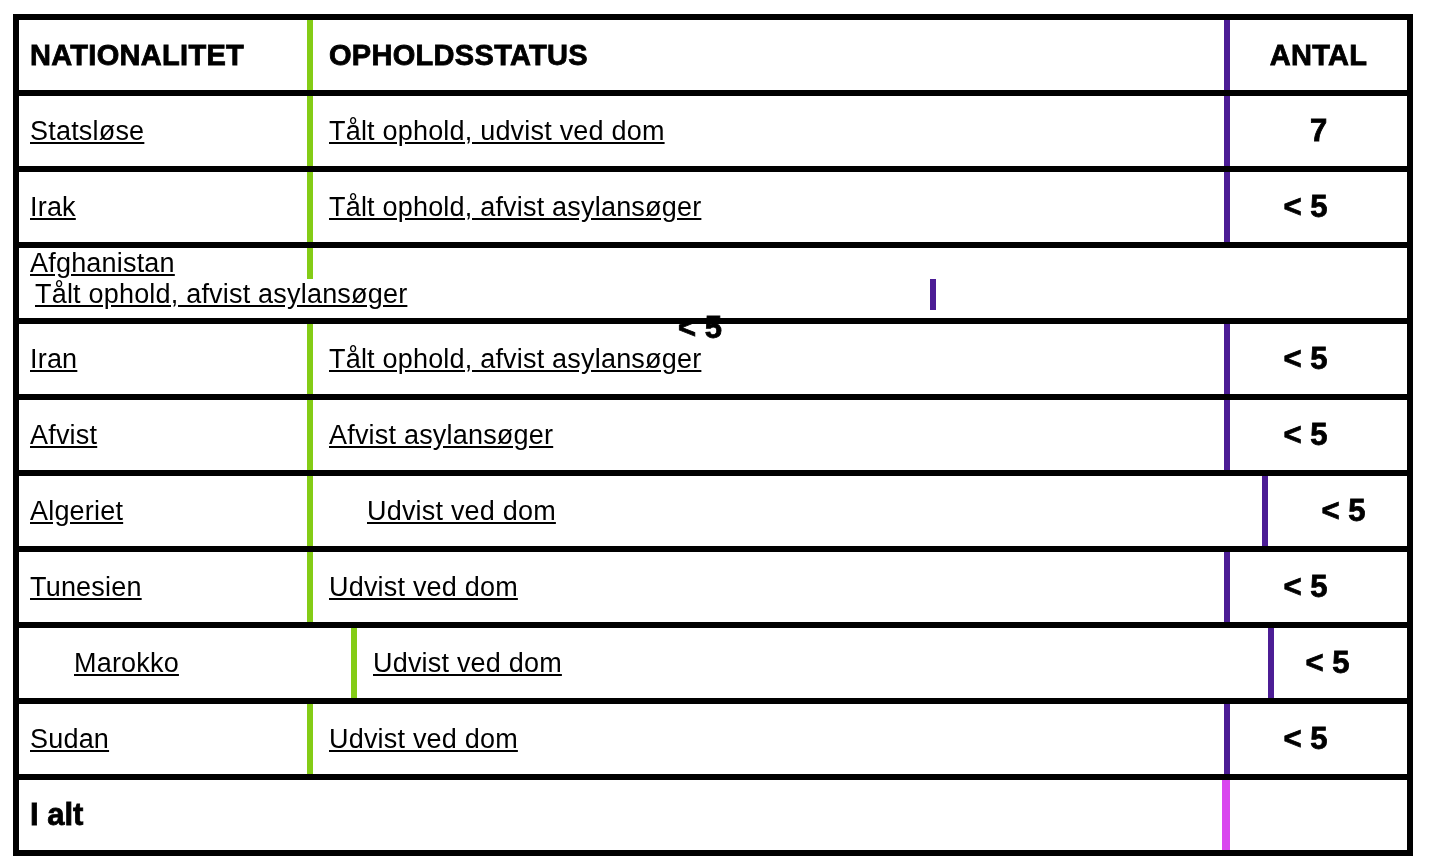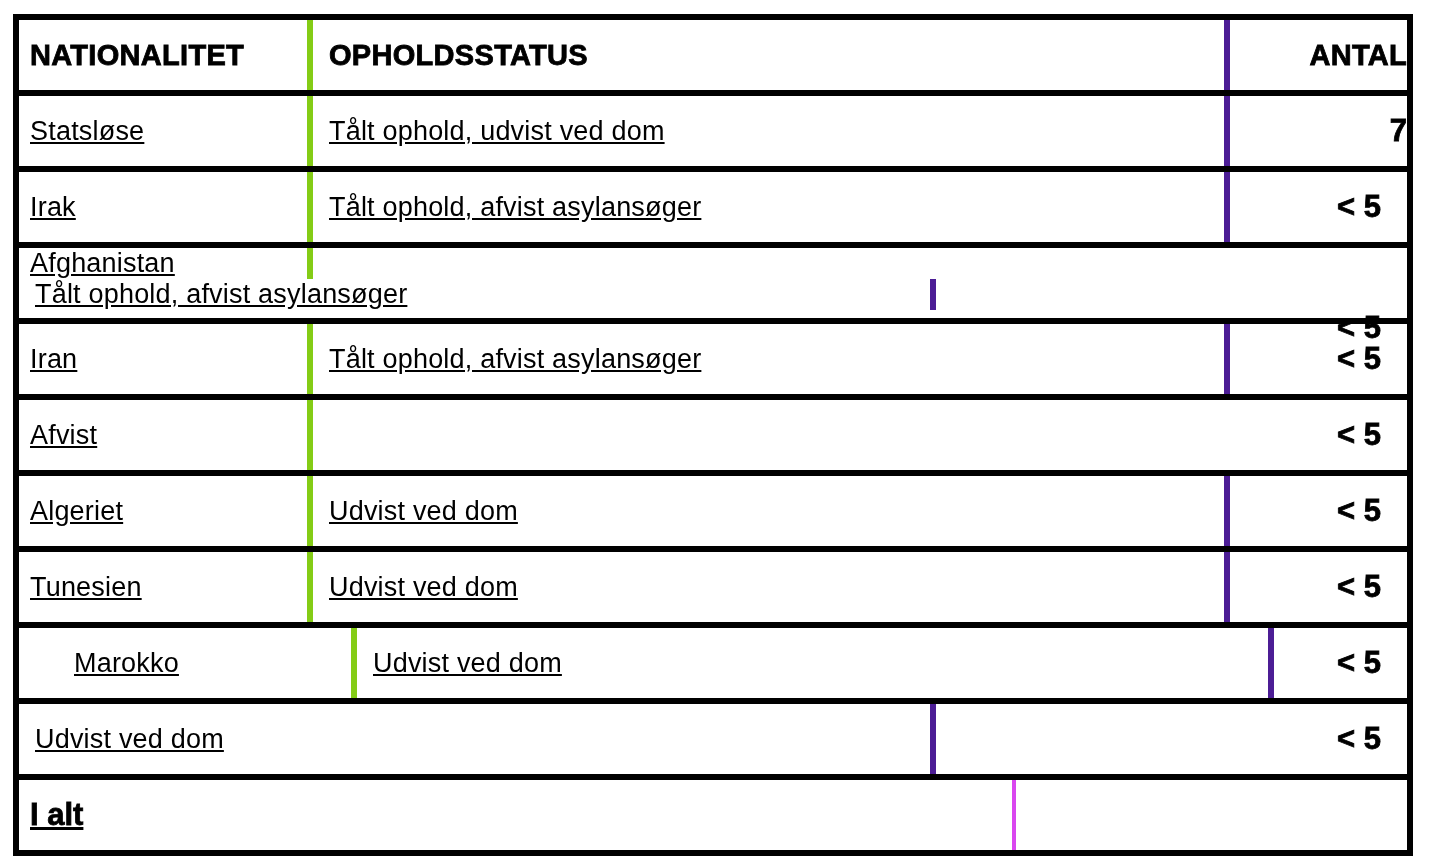--- a/index.html
+++ b/index.html
@@ -7,22 +7,22 @@
          font-family: "Liberation Sans", "DejaVu Sans", sans-serif; color: #000; }
   .table {
     position: absolute; left: 13px; top: 14px; width: 1400px; height: 842px;
     box-sizing: border-box; border: 6px solid #000; background: #fff;
   }
   .row { position: absolute; left: 0; right: 0; display: flex; box-sizing: border-box; }
   .row.bordered { border-bottom: 6px solid #000; }
   .cell { position: relative; box-sizing: border-box; display: flex; align-items: center; height: 100%; }
   .c1 { width: 294px; border-right: 6px solid #84cc16; padding-left: 11px; }
   .c2 { width: 917px; border-right: 6px solid #4c1d95; padding-left: 16px; }
-  .c3 { flex: 1; justify-content: flex-end; }
-  .c12 { width: 997px; border-right: 4px solid #d946ef; padding-left: 11px; text-decoration: underline; }
+  .c3 { flex: 1; justify-content: center; }
+  .c12 { width: 1211px; border-right: 8px solid #d946ef; padding-left: 11px; }
   .hdr { font-weight: 900; font-size: 29px; letter-spacing: 0.3px; -webkit-text-stroke: 0.8px #000; }
   .body-txt { font-size: 27px; letter-spacing: 0.2px; text-decoration: underline; }
   .num { font-weight: 900; font-size: 31px; -webkit-text-stroke: 0.8px #000; }
   .num.lt { margin-right: 26px; }
   .total-lbl { font-weight: 900; font-size: 31px; -webkit-text-stroke: 0.8px #000; }
 </style>
 </head>
 <body>
 
 <div class="table">
@@ -84,26 +84,29 @@
       </div>
     <div class="cell c3">
         <span class="num lt">&lt; 5</span>
       </div>
   </div>
 
   <div class="row bordered" style="top:380px; height:76px;">
     <div class="cell c1">
         <span class="body-txt">Afvist</span>
       </div>
+    <div class="cell c2">
+        <span class="body-txt">Afvist asylansøger</span>
+      </div>
     <div class="cell c3">
         <span class="num lt">&lt; 5</span>
       </div>
   </div>
 
-  <div class="row bordered" style="top:456px; height:76px;">
+  <div class="row bordered" style="top:456px; height:76px;gap:38px;">
     <div class="cell c1">
         <span class="body-txt">Algeriet</span>
       </div>
     <div class="cell c2">
         <span class="body-txt">Udvist ved dom</span>
       </div>
     <div class="cell c3">
         <span class="num lt">&lt; 5</span>
       </div>
   </div>
@@ -126,20 +129,23 @@
       </div>
     <div class="cell c2">
         <span class="body-txt">Udvist ved dom</span>
       </div>
     <div class="cell c3">
         <span class="num lt">&lt; 5</span>
       </div>
   </div>
 
   <div class="row bordered" style="top:684px; height:76px;">
+    <div class="cell c1">
+        <span class="body-txt">Sudan</span>
+      </div>
     <div class="cell c2">
         <span class="body-txt">Udvist ved dom</span>
       </div>
     <div class="cell c3">
         <span class="num lt">&lt; 5</span>
       </div>
   </div>
 
   <div class="row" style="top:760px; height:70px;">
     <div class="cell c12">

